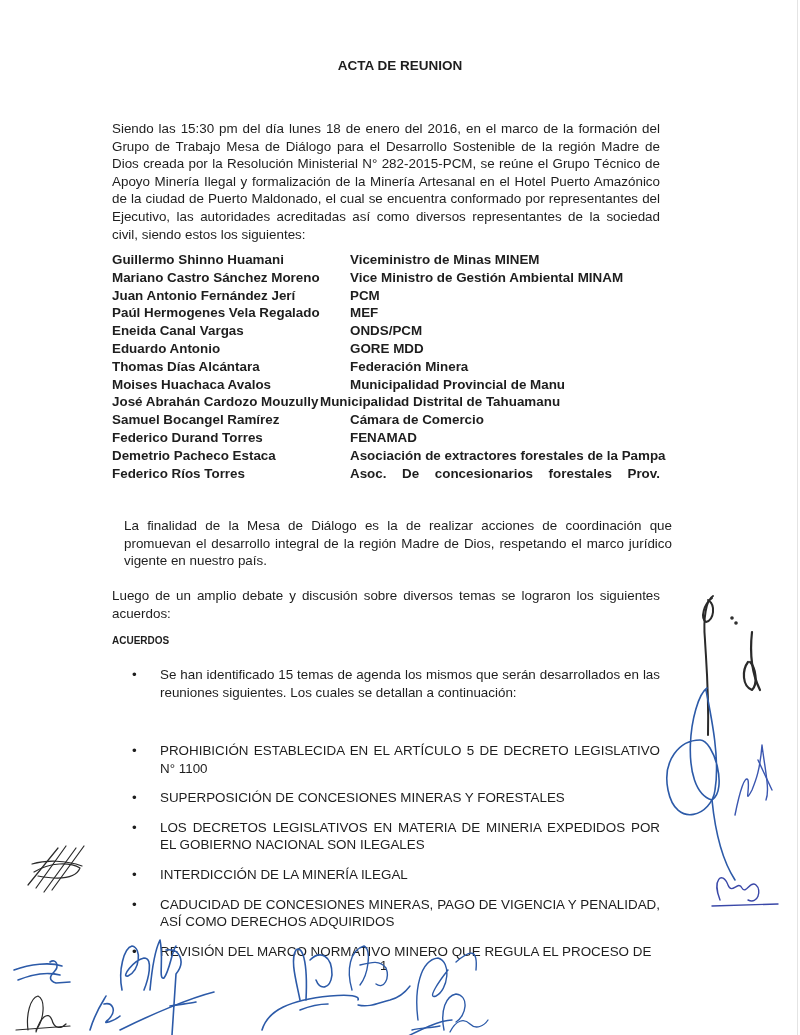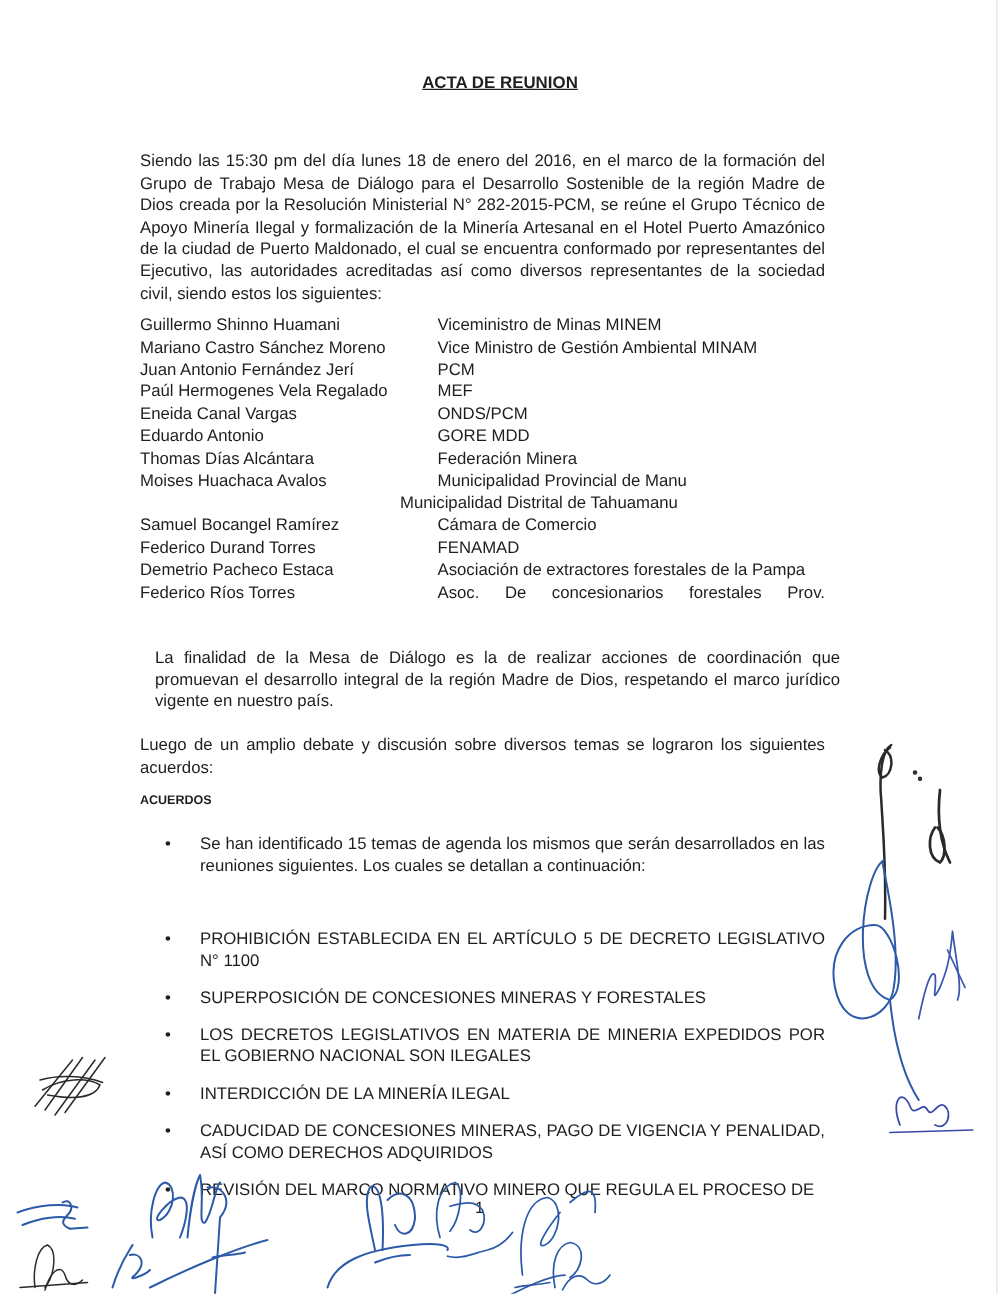--- a/index.html
+++ b/index.html
@@ -1,25 +1,25 @@
 <!DOCTYPE html>
 <html><head>
 <meta charset="utf-8">
 <style>
   html, body { margin: 0; padding: 0; background: #ffffff; }
   body { width: 800px; height: 1035px; position: relative; overflow: hidden;
          font-family: "Liberation Sans", sans-serif; color: #1e1e1e; }
   .page { position: absolute; left: 0; top: 0; width: 800px; height: 1035px; }
   .title { position: absolute; left: 0; width: 800px; top: 58px; text-align: center;
-           font-weight: bold; font-size: 13.5px; text-decoration: underline; }
+           font-weight: bold; font-size: 13.5px; }
   .para { position: absolute; left: 112px; width: 548px; font-size: 13.4px; line-height: 17.6px;
           text-align: justify; }
   .p1 { top: 120px; }
   .attendees { position: absolute; left: 112px; top: 251px; width: 548px; font-size: 13.4px; line-height: 17.8px; }
-  .att-row { position: relative; height: 17.8px; white-space: nowrap; }
+  .att-row { position: relative; height: 17.8px; white-space: nowrap; font-weight: bold; }
   .att-name { position: absolute; left: 0; }
   .att-org { position: absolute; left: 238px; }
   .att-row.wide .att-org { left: 208px; }
   .att-row.justify .att-org { width: 310px; display: flex; justify-content: space-between; }
   .att-cont { height: 17.8px; }
   .p2 { top: 517px; margin-left: 12px; }
   .p3 { top: 587px; }
   .heading { position: absolute; left: 112px; top: 635px; font-weight: bold; font-size: 10px; }
   .bullets { position: absolute; left: 112px; width: 548px; font-size: 13.4px; line-height: 17.6px; }
   .b1 { top: 666px; }
@@ -66,20 +66,21 @@
     </div>
     <div class="att-row">
       <span class="att-name">Thomas Días Alcántara</span>
       <span class="att-org">Federación Minera</span>
     </div>
     <div class="att-row">
       <span class="att-name">Moises Huachaca Avalos</span>
       <span class="att-org">Municipalidad Provincial de Manu</span>
     </div>
     <div class="att-row wide">
+      <span class="att-name">José Abrahán Cardozo Mouzully</span>
       <span class="att-org">Municipalidad Distrital de Tahuamanu</span>
     </div>
     <div class="att-row">
       <span class="att-name">Samuel Bocangel Ramírez</span>
       <span class="att-org">Cámara de Comercio</span>
     </div>
     <div class="att-row">
       <span class="att-name">Federico Durand Torres</span>
       <span class="att-org">FENAMAD</span>
     </div>

